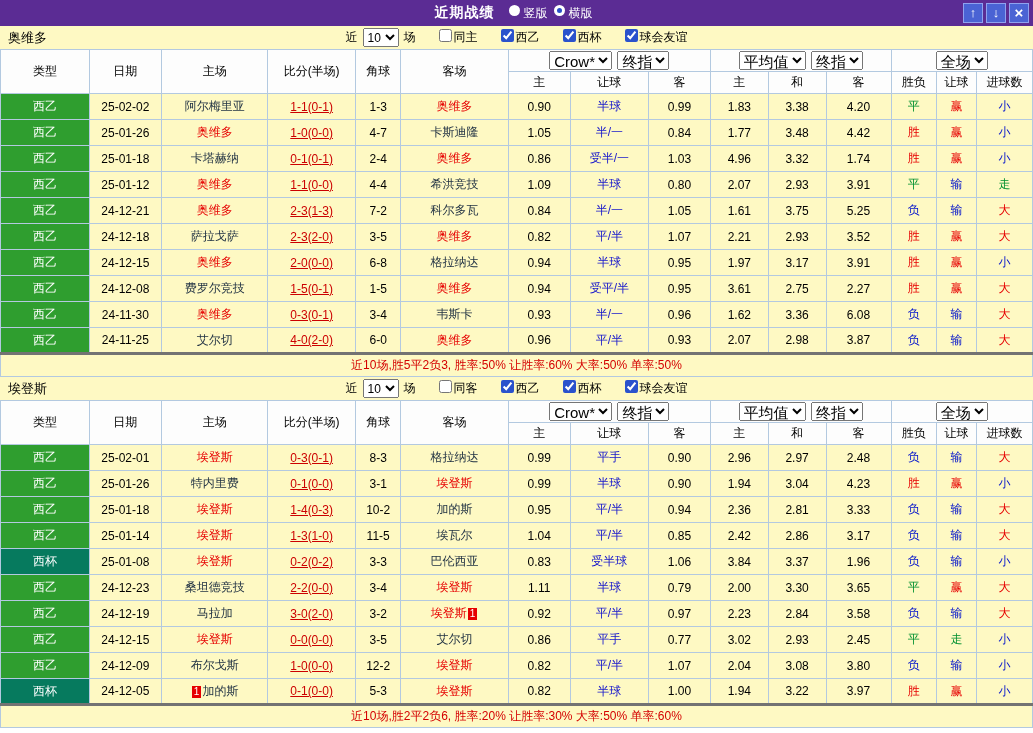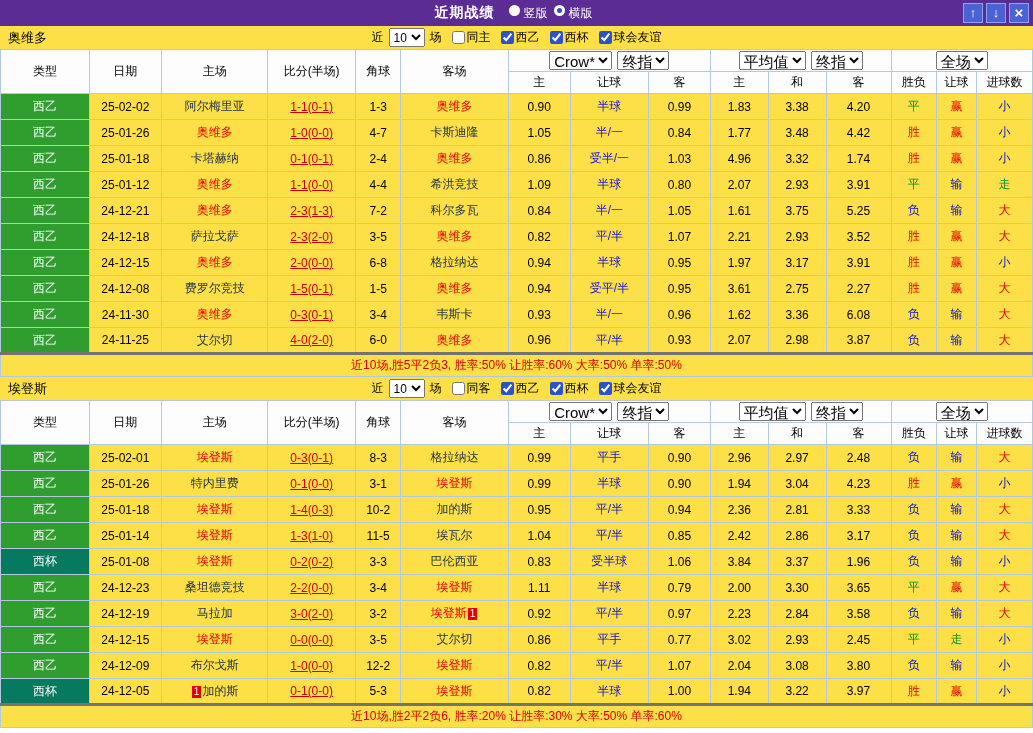--- a/index.html
+++ b/index.html
@@ -1,35 +1,35 @@
 <!DOCTYPE html>
 <html><head>
 <meta charset="utf-8">
 <style>
   * { box-sizing: border-box; }
   body { margin:0; background:#fff; font-family:"Liberation Sans","DejaVu Sans",sans-serif; font-size:12px; }
-  .window { width:1033px; margin:0 auto; background:#fde047; }
+  .window { width:1033px; margin:0 auto; background:#fef9c3; }
 
   
   .titlebar { position:relative; height:26px; background:#5b2c94; display:flex; align-items:center; justify-content:center; color:#fff; }
   .tb-center { display:flex; align-items:center; gap:14px; }
   .tb-title { font-size:14px; font-weight:bold; letter-spacing:1px; }
   .radio-item { display:inline-flex; align-items:flex-start; gap:4px; cursor:pointer; font-size:12px; margin-right:6px; }
   .radio { width:11px; height:11px; border-radius:50%; background:#fff; display:inline-block; position:relative; }
   .radio.sel::after { content:""; position:absolute; left:3px; top:3px; width:5px; height:5px; border-radius:50%; background:#2b50c8; }
   .tb-btns { position:absolute; right:4px; top:3px; display:flex; gap:3px; }
   .tb-btn { width:20px; height:20px; background:#4a63d4; border:1px solid #8fa2ef; color:#fff; text-align:center; line-height:18px; font-size:13px; font-weight:bold; cursor:pointer; }
   .tb-close { font-size:15px; }
 
   
   .sec-head { position:relative; height:23px; display:flex; align-items:center; justify-content:center; }
   .team-name { position:absolute; left:8px; font-size:13px; color:#000; }
   .filter { display:flex; align-items:center; gap:3px; }
   .filter select { font-size:12px; height:19px; margin:0 2px; }
-  .cb { display:inline-flex; align-items:center; margin-left:7px; cursor:pointer; }
+  .cb { display:inline-flex; align-items:flex-start; margin-left:20px; cursor:pointer; }
   .cb input { width:13px; height:13px; margin:0 2px 0 0; accent-color:#2a52cc; }
 
   
   table { width:100%; border-collapse:collapse; table-layout:fixed; font-size:12px; }
   th, td { border:1px solid #b3c9e0; text-align:center; padding:0 1px; white-space:nowrap; overflow:hidden; }
   thead th { height:22px; font-weight:normal; background:#fdfdfd; color:#000; }
   thead select { font-size:15px; height:19px; max-width:74px; margin:0 1px; }
   tbody td { height:26px; color:#000; }
   .lg { color:#fff; }
   .lg-g { background:#2f9e2f; }

